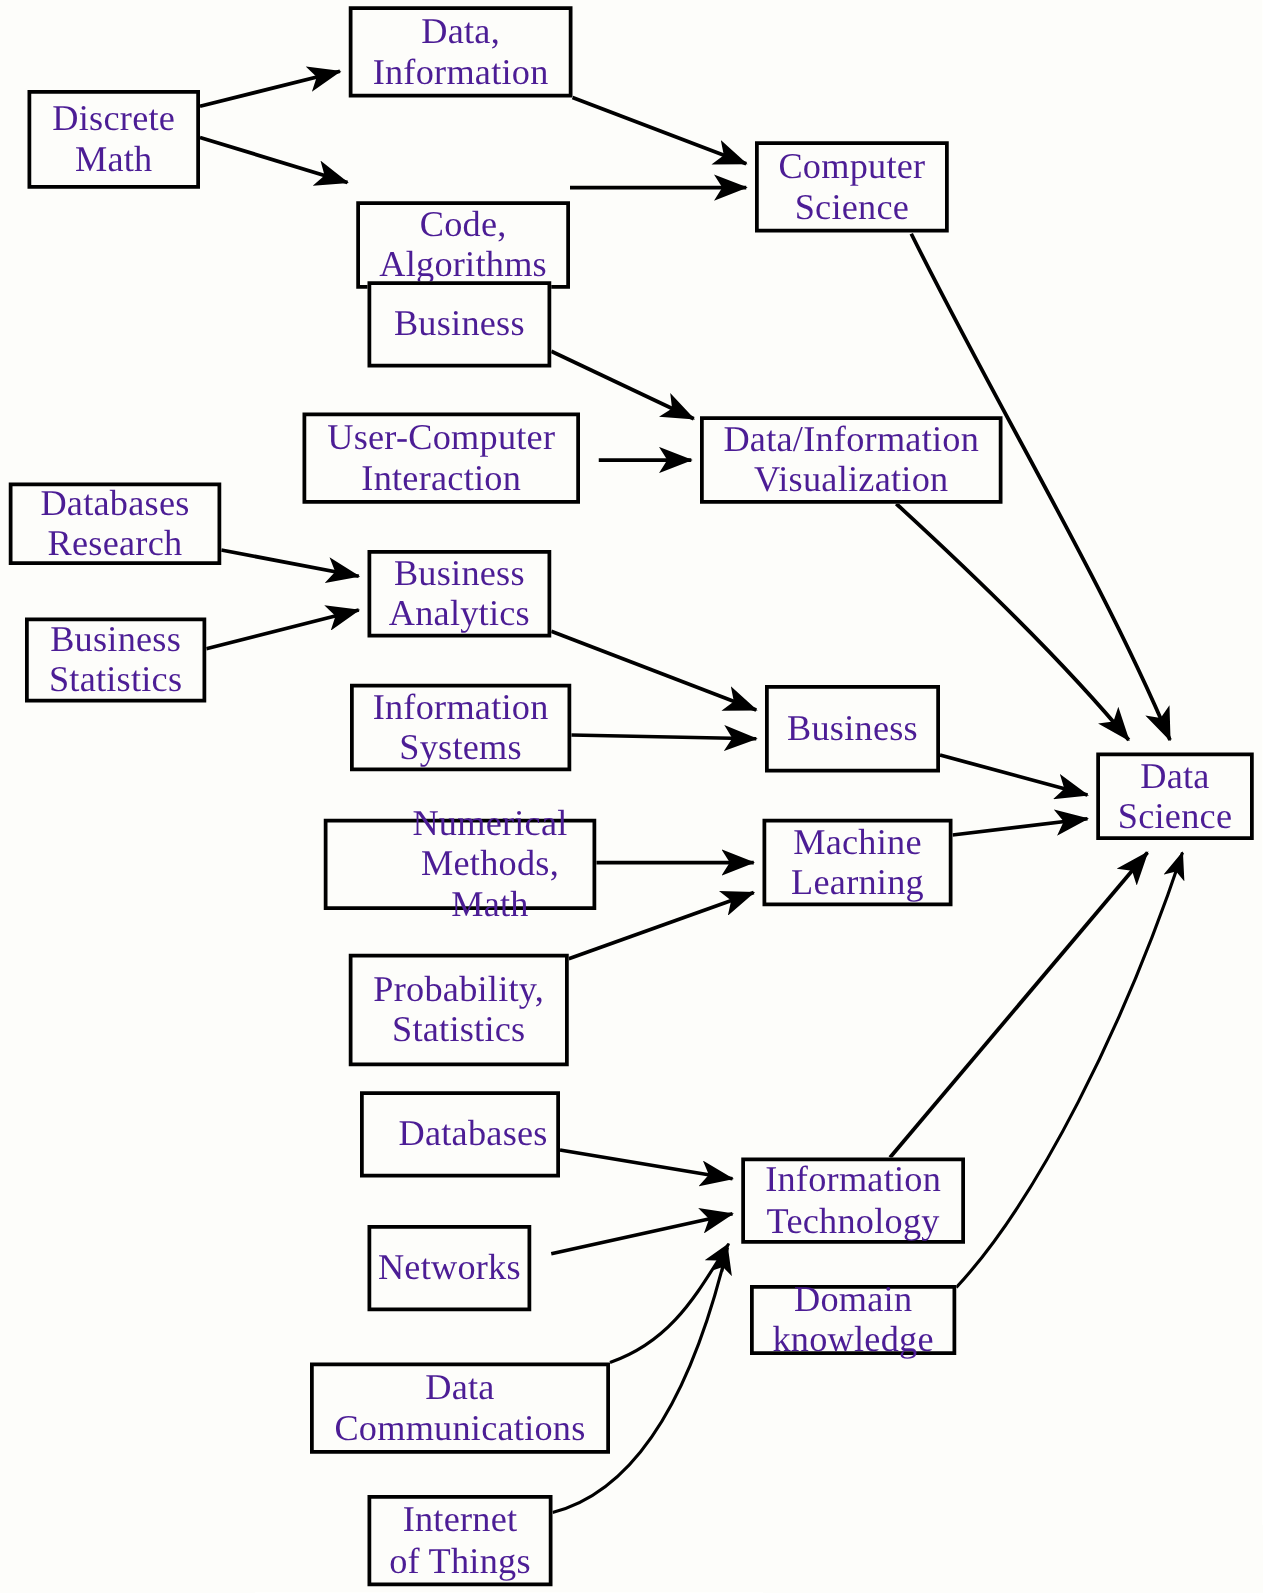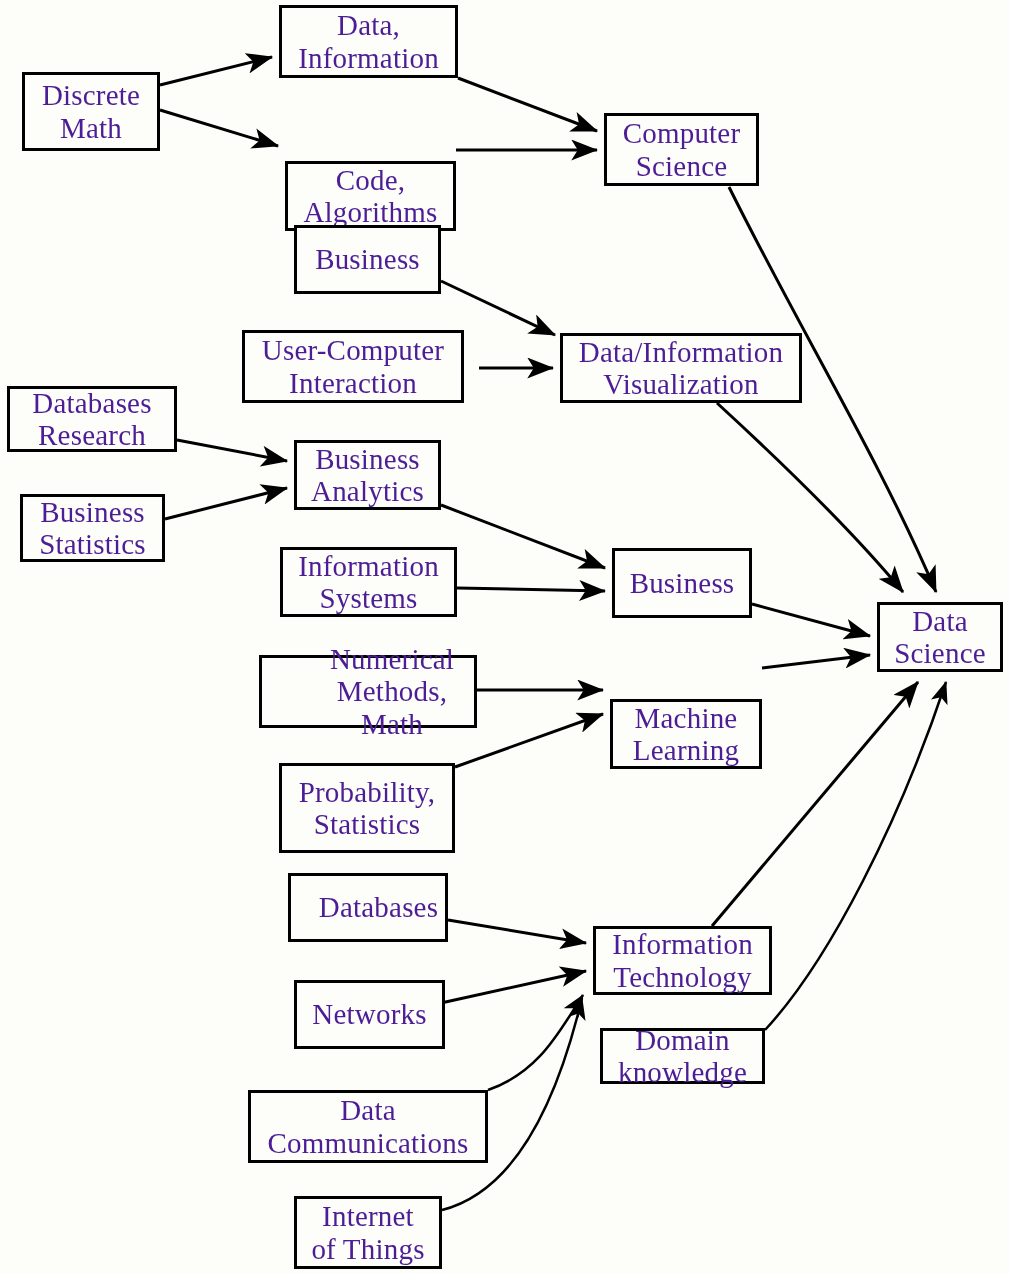--- a/index.html
+++ b/index.html
@@ -118,28 +118,28 @@
 Statistics</div>
       <div class="node" style="left: 294px; top: 440px; width: 147px; height: 70px;">Business
 Analytics</div>
       <div class="node" style="left: 280px; top: 547px; width: 177px; height: 70px;">Information
 Systems</div>
       <div class="node" style="left: 612px; top: 548px; width: 140px; height: 70px;">Business</div>
       <div class="node" style="left: 877px; top: 602px; width: 126px; height: 70px;">Data
 Science</div>
       <div class="node" style="left: 259px; top: 655px; width: 218px; height: 73px; padding-left: 48px;">Numerical
 Methods, Math</div>
-      <div class="node" style="left: 610px; top: 655px; width: 152px; height: 70px; margin-top: 44px;">Machine
+      <div class="node" style="left: 610px; top: 655px; width: 152px; height: 70px;">Machine
 Learning</div>
       <div class="node" style="left: 279px; top: 763px; width: 176px; height: 90px;">Probability,
 Statistics</div>
       <div class="node" style="left: 288px; top: 873px; width: 160px; height: 69px; padding-left: 21px;">Databases</div>
       <div class="node" style="left: 593px; top: 926px; width: 179px; height: 69px;">Information
 Technology</div>
-      <div class="node" style="left: 294px; top: 980px; width: 151px; height: 69px;">Networks</div>
+      <div class="node" style="left: 294px; top: 980px; width: 131px; height: 69px;">Networks</div>
       <div class="node" style="left: 600px; top: 1028px; width: 165px; height: 56px;">Domain
 knowledge</div>
       <div class="node" style="left: 248px; top: 1090px; width: 240px; height: 73px;">Data
 Communications</div>
       <div class="node" style="left: 294px; top: 1196px; width: 148px; height: 73px;">Internet
 of Things</div>
     </div>
 
 </div>
 

